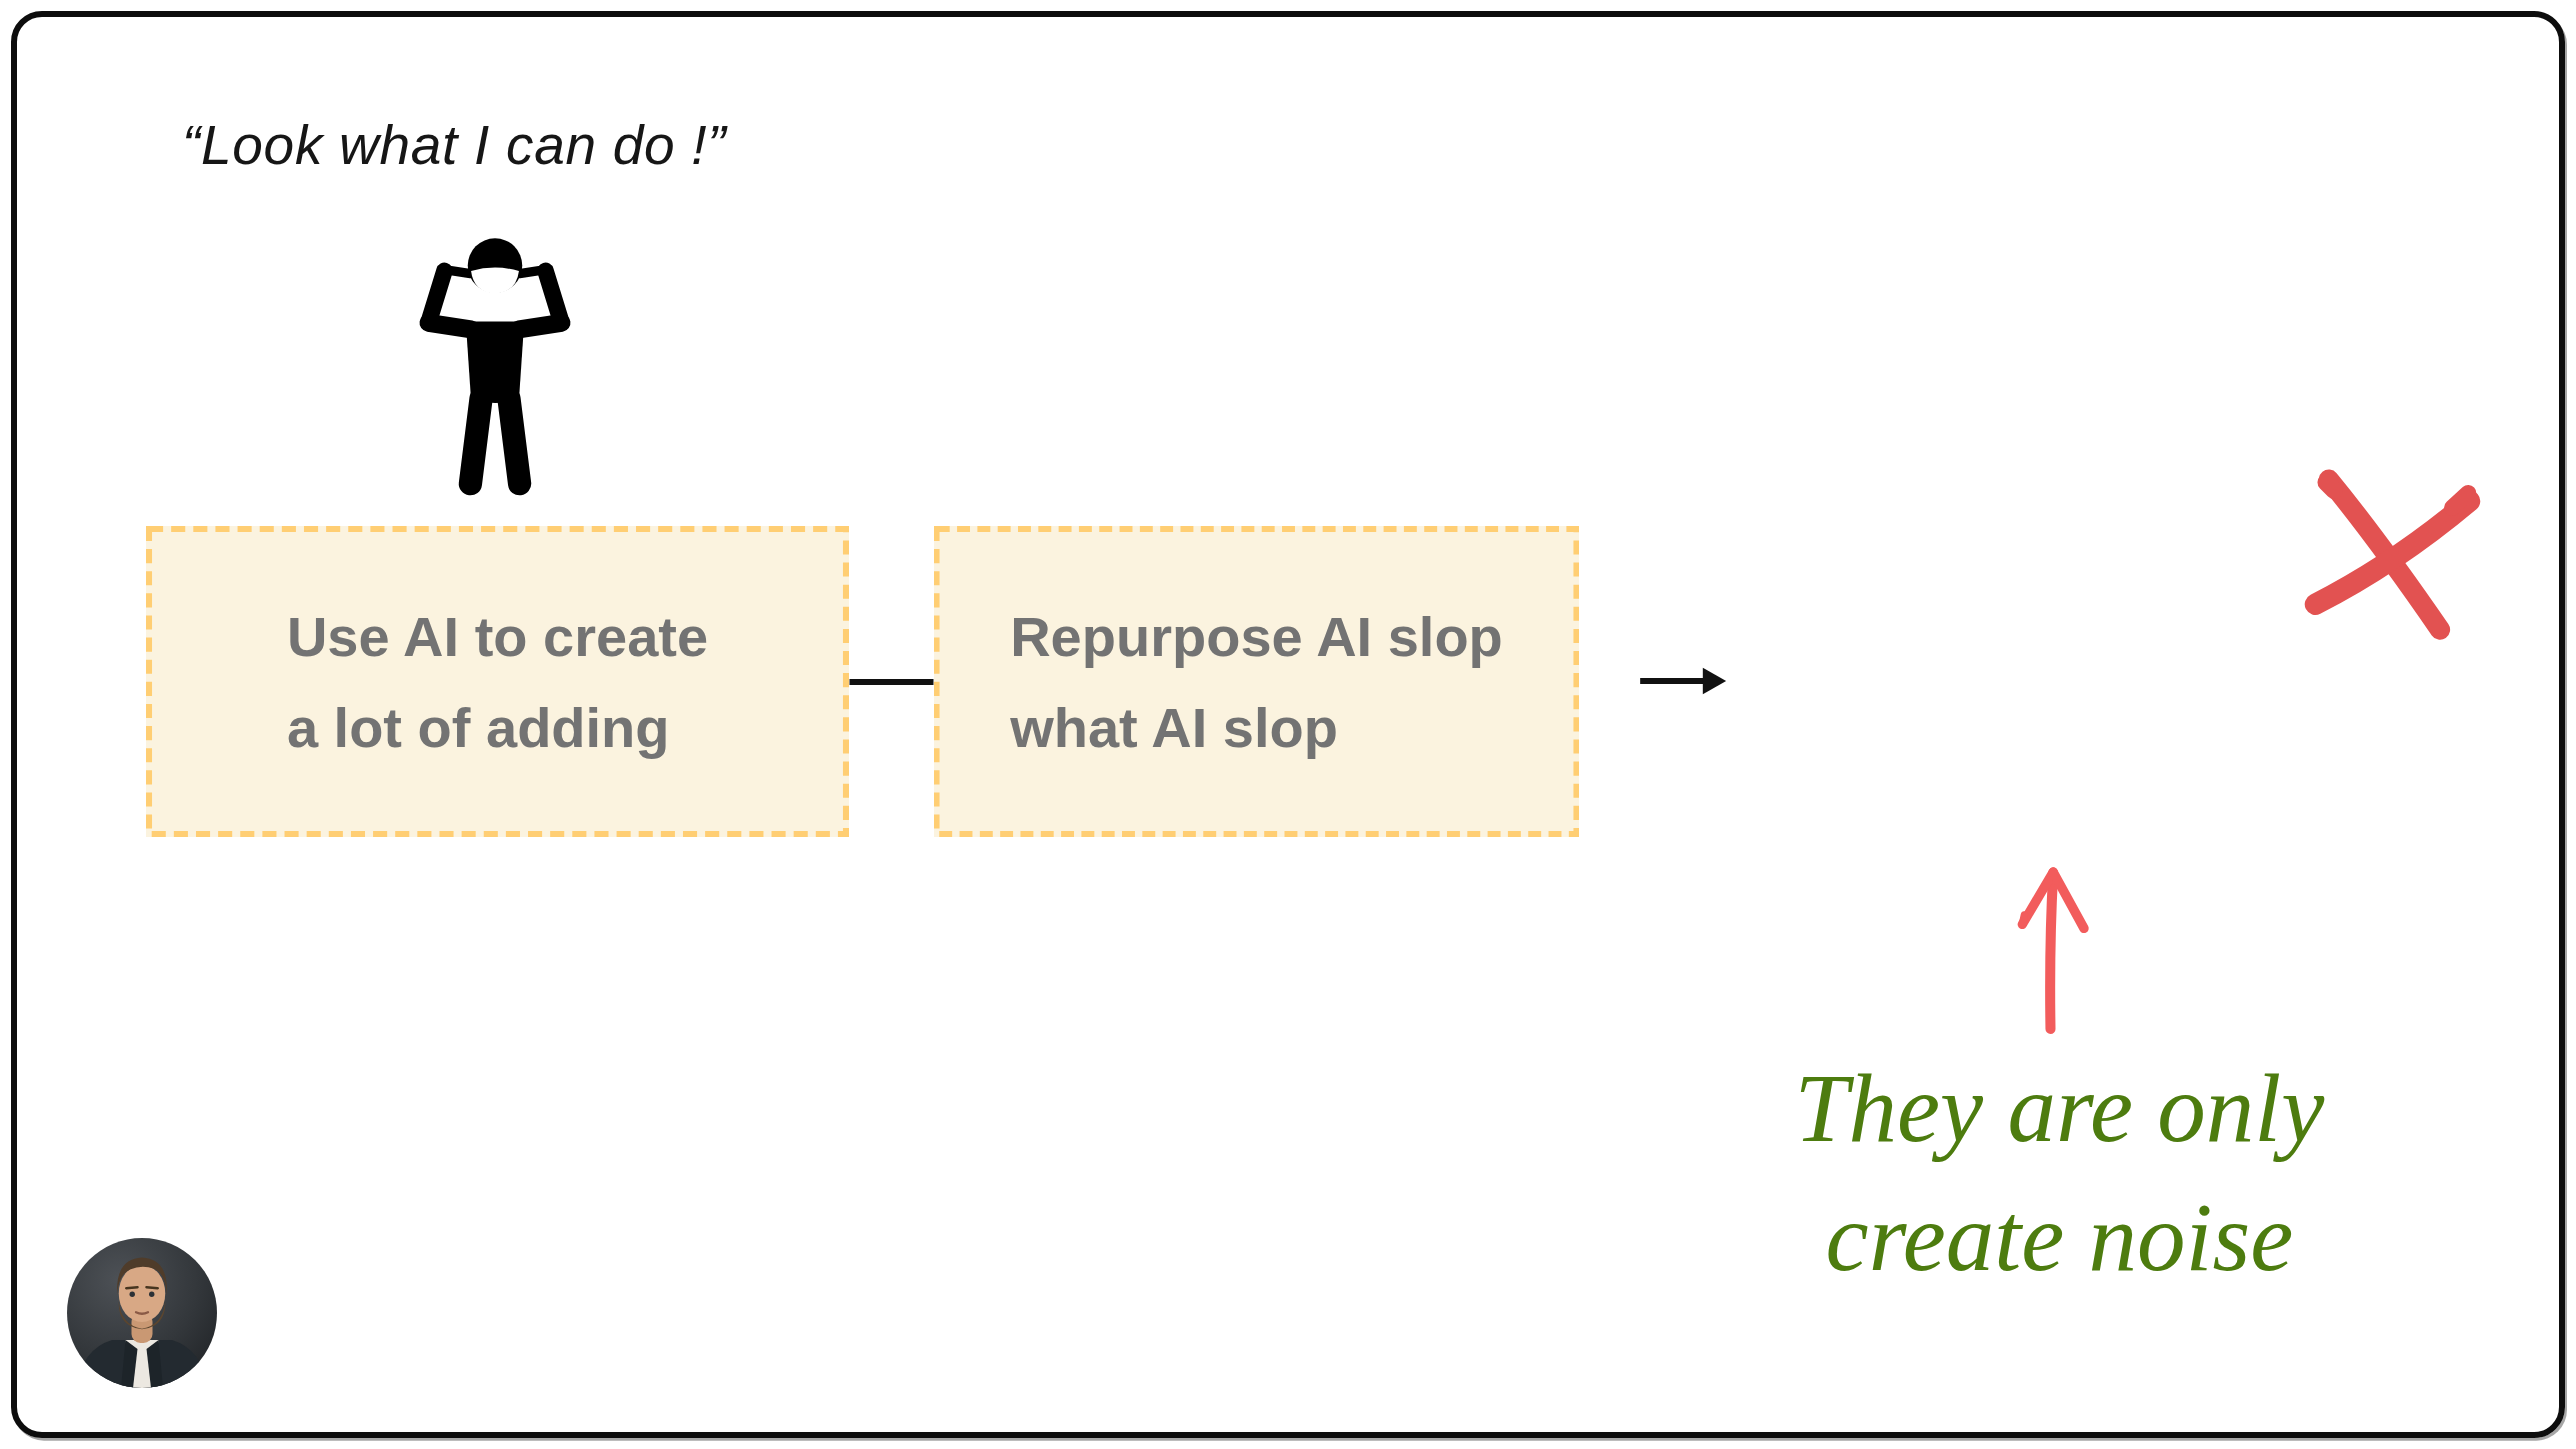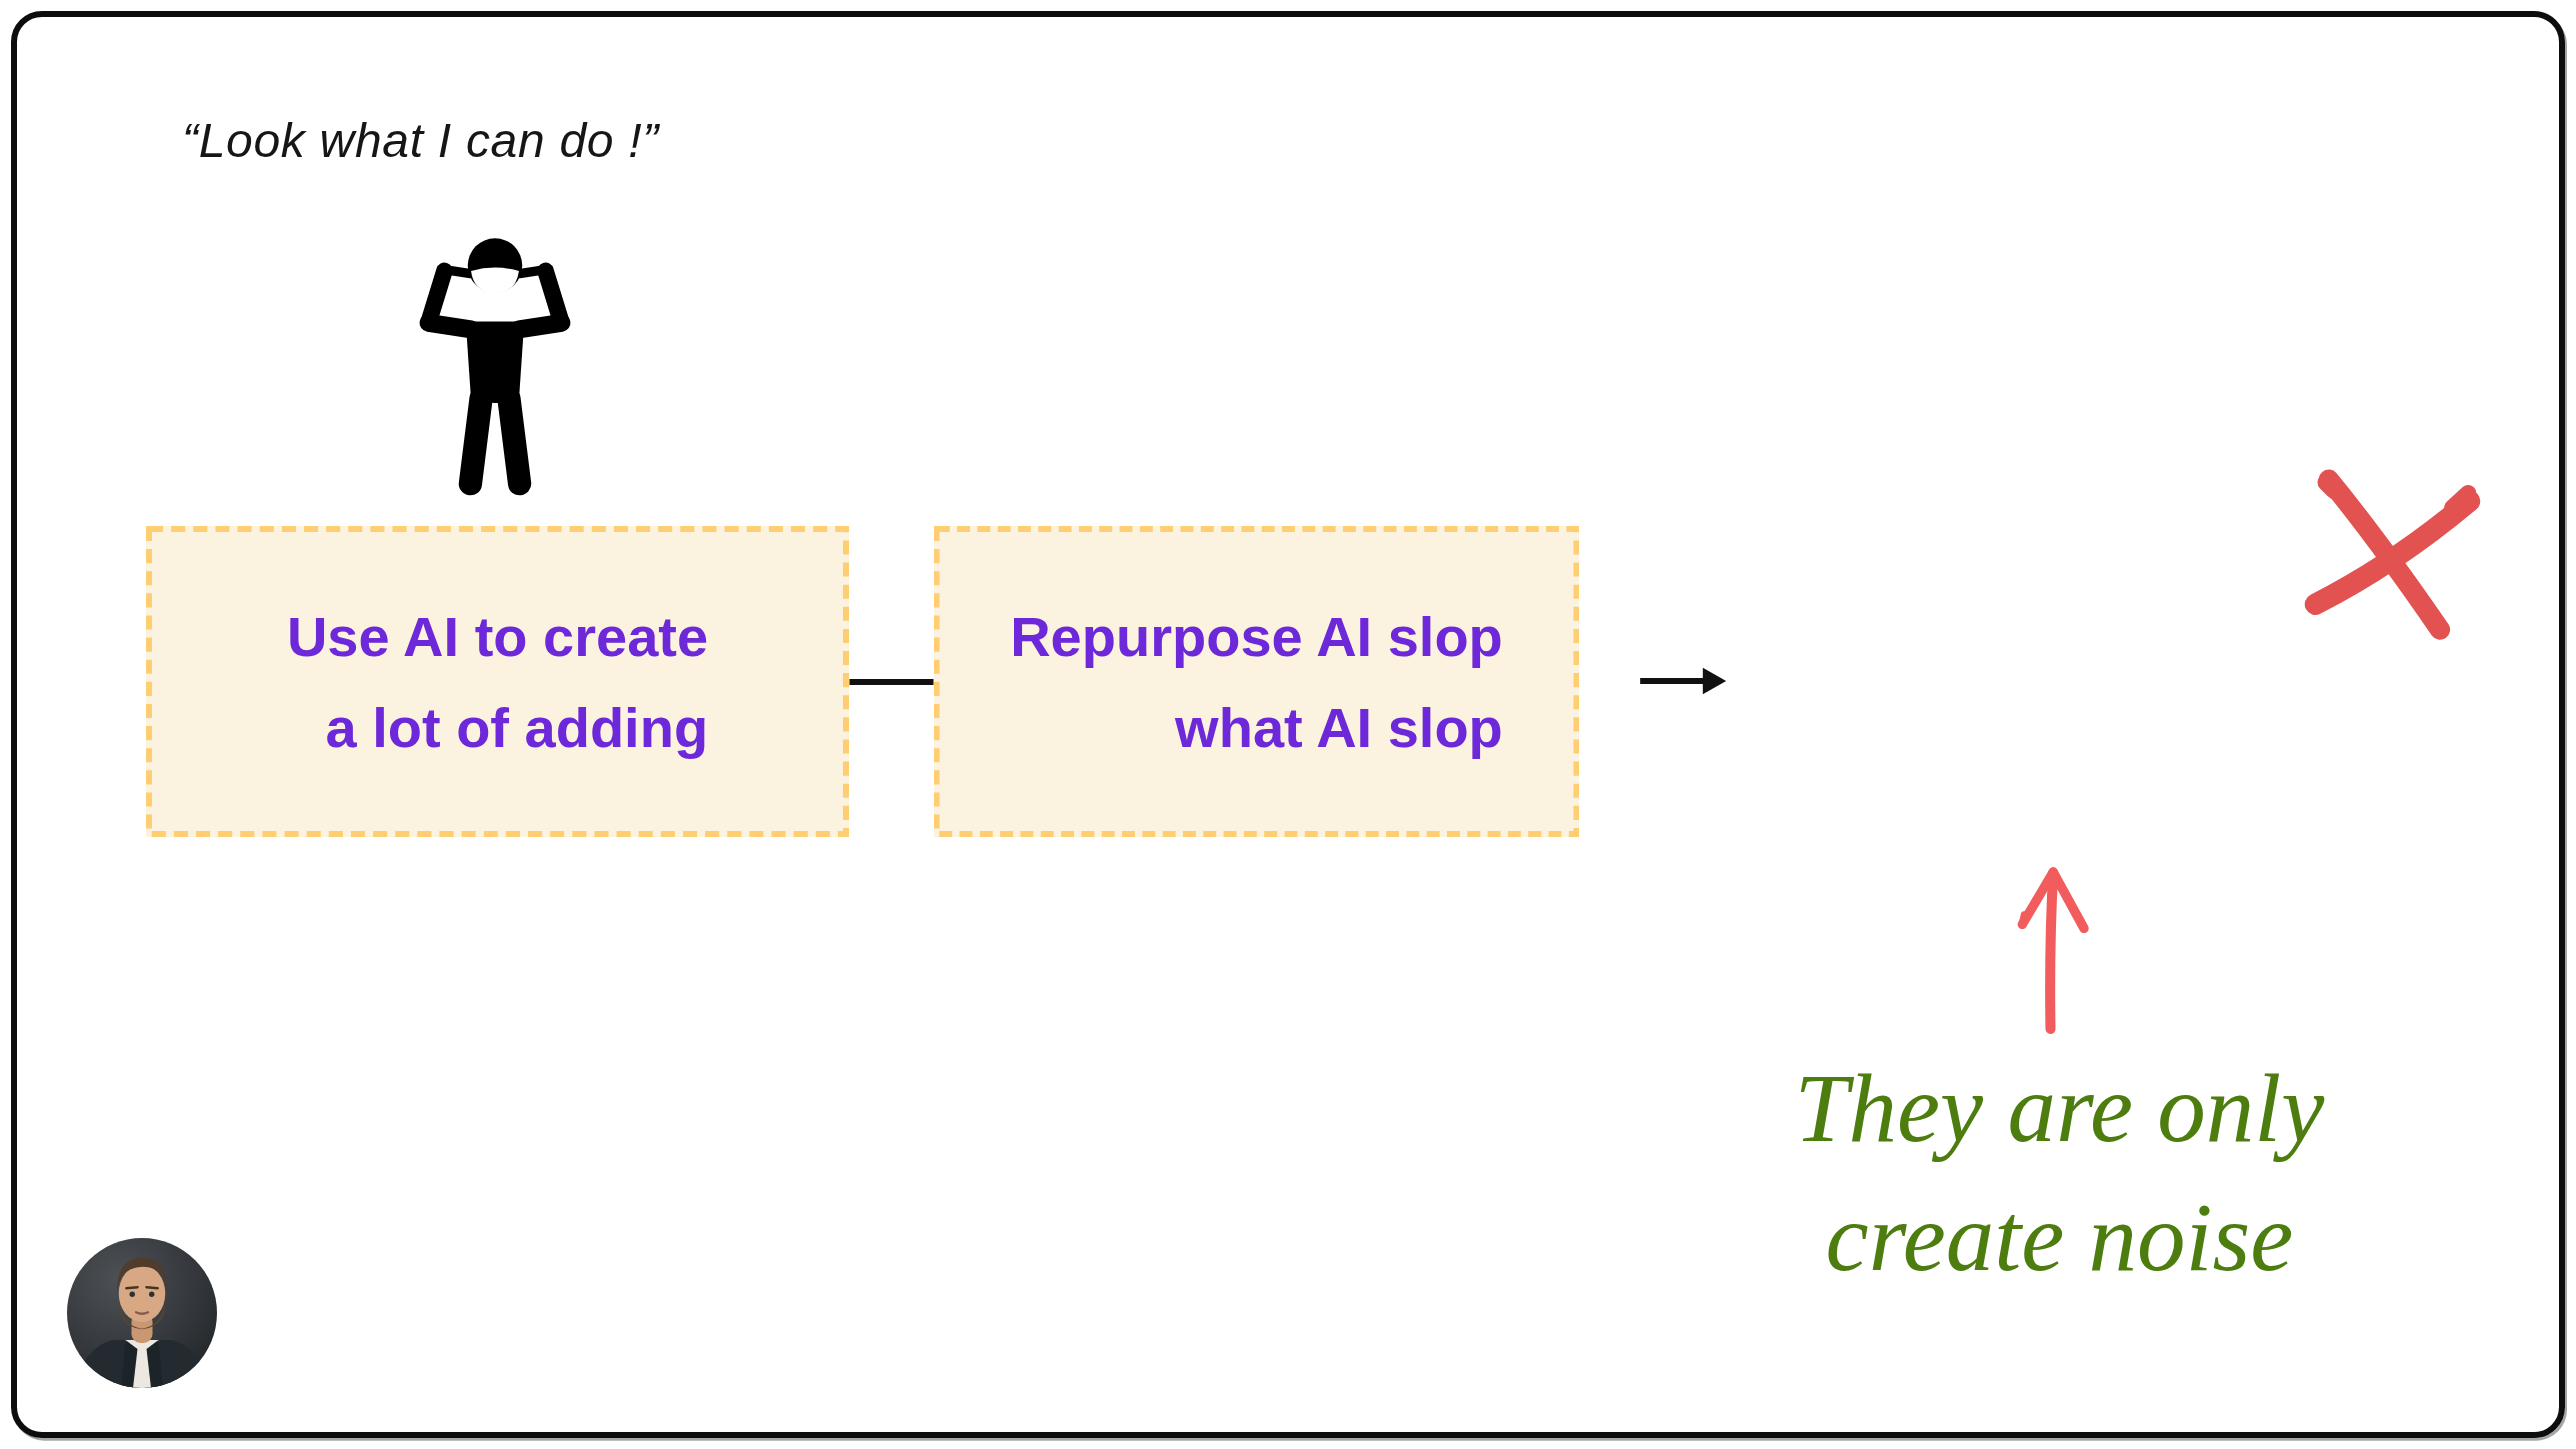--- a/index.html
+++ b/index.html
@@ -20,21 +20,21 @@
   .frame {
     position: absolute;
     left: 10.7px; top: 10.7px; right: 10.7px; bottom: 10.7px;
     border: 6px solid #0d0d0d;
     border-radius: 31px;
     box-shadow: 2px 2.7px 0 rgba(0,0,0,0.35);
   }
   .quote {
     position: absolute;
     left: 182px; top: 113px;
-    font-size: 48px;
+    font-size: 55px;
     font-style: italic;
     font-weight: 500;
     letter-spacing: 0.7px;
     color: #161616;
     white-space: nowrap;
   }
   .figure {
     position: absolute;
     left: 401px; top: 231px;
     width: 188px; height: 266px;
@@ -45,25 +45,25 @@
     flex-direction: column;
     align-items: center;
     justify-content: center;
   }
   .box .box-border {
     position: absolute;
     left: 0; top: 0; width: 100%; height: 100%;
   }
   .box .box-text {
     position: relative;
-    text-align: right;
+    text-align: left;
     font-weight: 700;
     font-size: 56px;
     line-height: 91px;
-    color: #6d28d9;
+    color: #737373;
   }
   .box .box-text span { display: block; }
   #box1 { left: 146px;  top: 526px; width: 703px; height: 311px; background: #FBF3DF; }
   #box2 { left: 934px; top: 526px; width: 645px; height: 311px; background: #FBF3DF; }
   #box3 { left: 1724px; top: 523px; width: 706px; height: 314px; background: #FCD6D8; }
   .connector { position: absolute; }
   #conn1 { left: 849px; top: 678px; width: 85px; height: 8px; }
   #conn2 { left: 1640px; top: 661px;  width: 87px; height: 40px; }
   #xmark { position: absolute; left: 2294px; top: 462px; width: 201px; height: 188px; }
   #uparrow { position: absolute; left: 2002px; top: 864px; width: 101px; height: 173px; }

